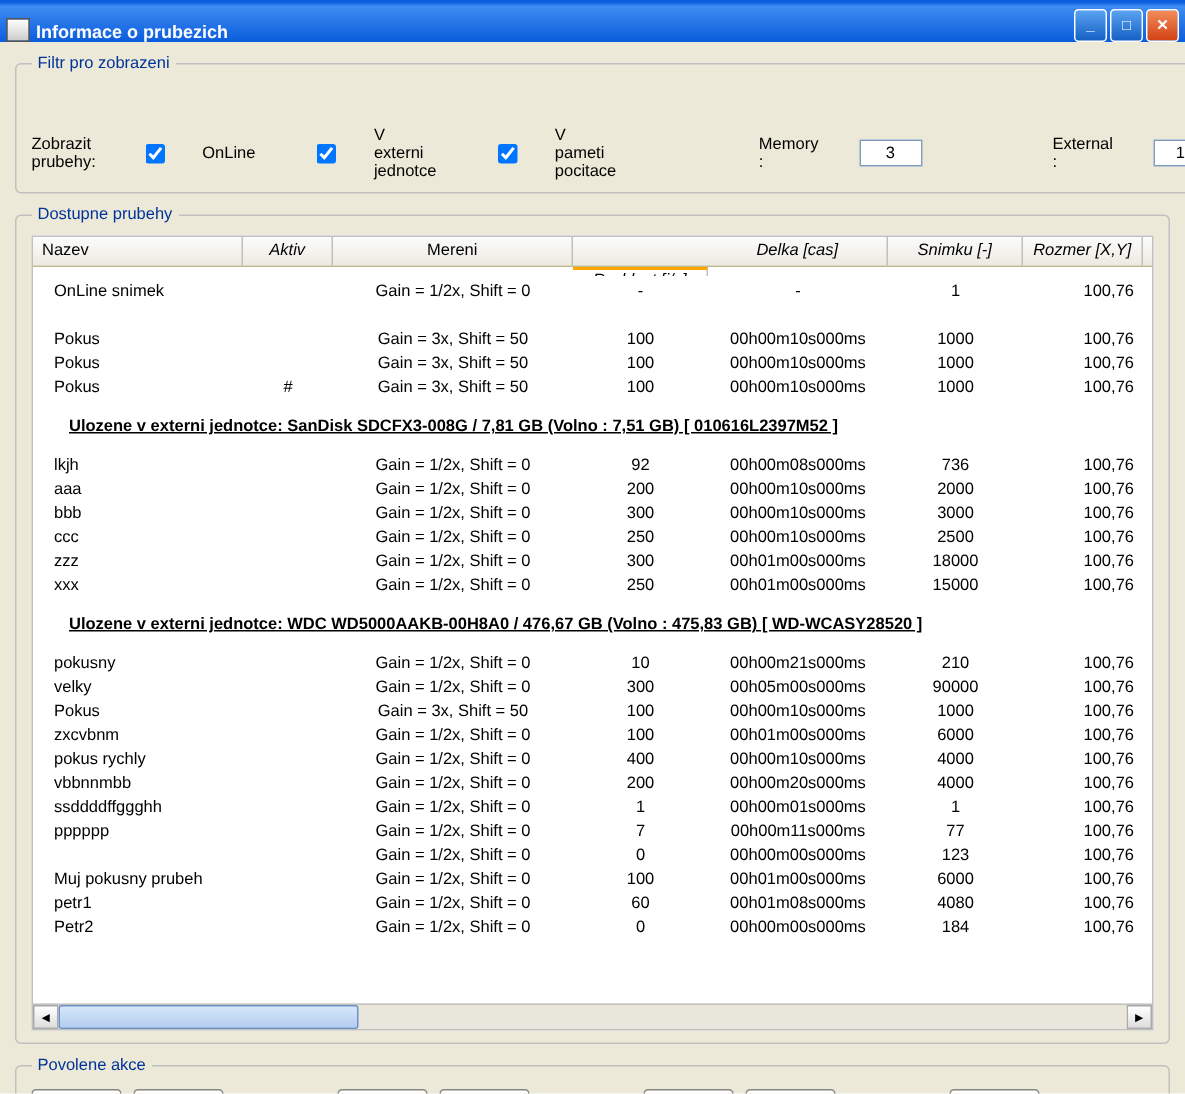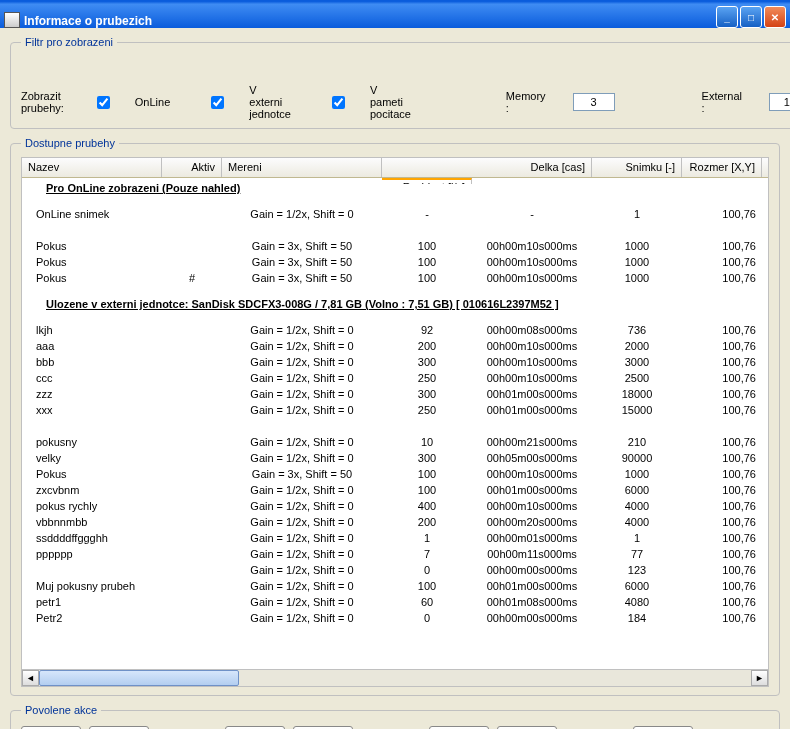--- a/index.html
+++ b/index.html
@@ -79,25 +79,25 @@
   border-bottom: 1px solid #c0b890;
   height: 20px;
 }
 .gh {
   border-right: 1px solid #c0c0c0;
   padding: 3px 6px;
   text-align: left;
   white-space: nowrap;
   overflow: hidden;
 }
-.gh.r { text-align: right; }
+.gh.r { text-align: center; font-style: italic; }
 .gh.sorted { border-top: 2px solid orange; padding-top: 1px; }
 .c-nazev { width: 140px; }
 .c-aktiv { width: 60px; }
-.c-mereni { width: 160px; }
+.c-mereni { width: 160px; text-align: center; }
 .c-rychlost { width: 90px; margin-top: 20px; }
 .c-delka { width: 120px; }
 .c-snimku { width: 90px; }
 .c-rozmer { width: 80px; }
 .grid-body {
   overflow-y: auto;
   height: 490px;
 }
 .sect {
   font-weight: bold;
@@ -187,21 +187,20 @@
     <div class="grid-header">
       <div class="gh c-nazev">Nazev</div>
       <div class="gh c-aktiv r">Aktiv</div>
       <div class="gh c-mereni">Mereni</div>
       <div class="gh c-rychlost sorted r">Rychlost [i/s]</div>
       <div class="gh c-delka r">Delka [cas]</div>
       <div class="gh c-snimku r">Snimku [-]</div>
       <div class="gh c-rozmer r">Rozmer [X,Y]</div>
     </div>
     <div class="grid-body" id="grid-body">
-          <div class="sect">Pro OnLine zobrazeni (Pouze nahled)</div>
           <div style="height: 8px;"></div>
           <div class="row">
             <div class="cell c0">OnLine snimek</div>
             <div class="cell c1"></div>
             <div class="cell c2">Gain = 1/2x, Shift = 0</div>
             <div class="cell c3">-</div>
             <div class="cell c4">-</div>
             <div class="cell c5">1</div>
             <div class="cell c6">100,76</div>
           </div>
@@ -285,20 +284,21 @@
           <div class="row">
             <div class="cell c0">xxx</div>
             <div class="cell c1"></div>
             <div class="cell c2">Gain = 1/2x, Shift = 0</div>
             <div class="cell c3">250</div>
             <div class="cell c4">00h01m00s000ms</div>
             <div class="cell c5">15000</div>
             <div class="cell c6">100,76</div>
           </div>
           <div style="height: 8px;"></div>
+          <div class="sect">Ulozene v externi jednotce: WDC WD5000AAKB-00H8A0 / 476,67 GB (Volno : 475,83 GB) [ WD-WCASY28520 ]</div>
           <div style="height: 8px;"></div>
           <div class="row">
             <div class="cell c0">pokusny</div>
             <div class="cell c1"></div>
             <div class="cell c2">Gain = 1/2x, Shift = 0</div>
             <div class="cell c3">10</div>
             <div class="cell c4">00h00m21s000ms</div>
             <div class="cell c5">210</div>
             <div class="cell c6">100,76</div>
           </div>

